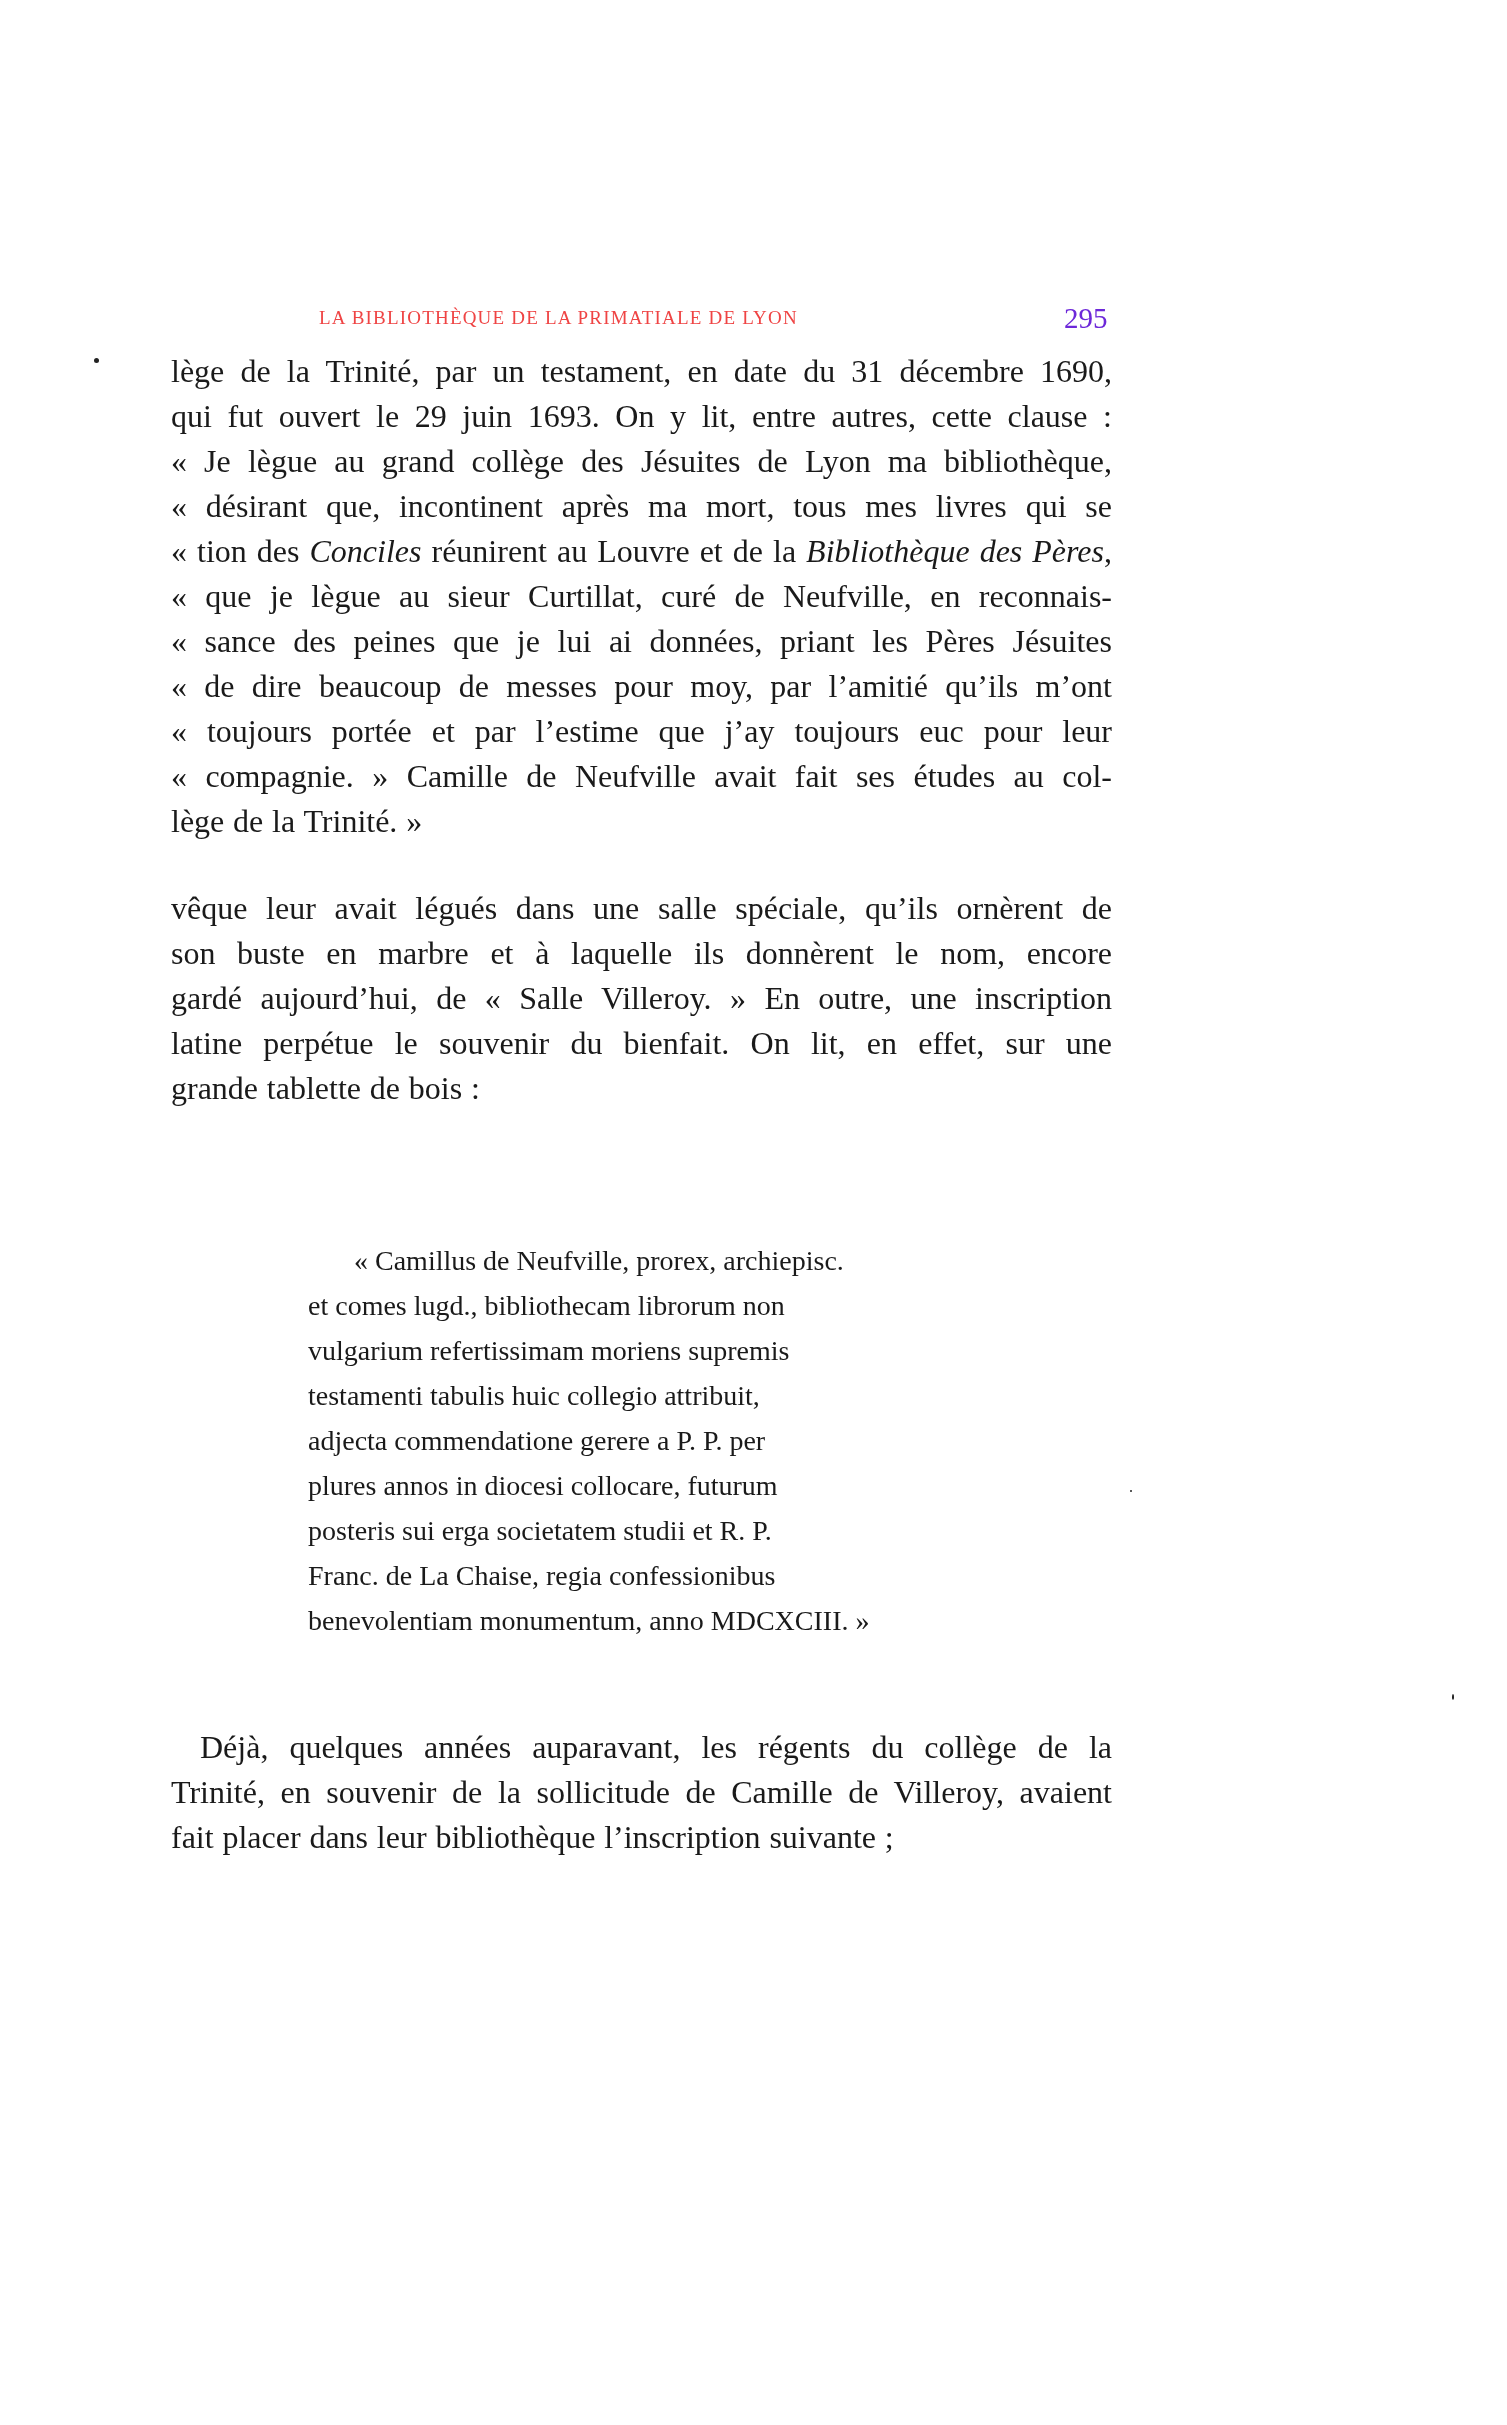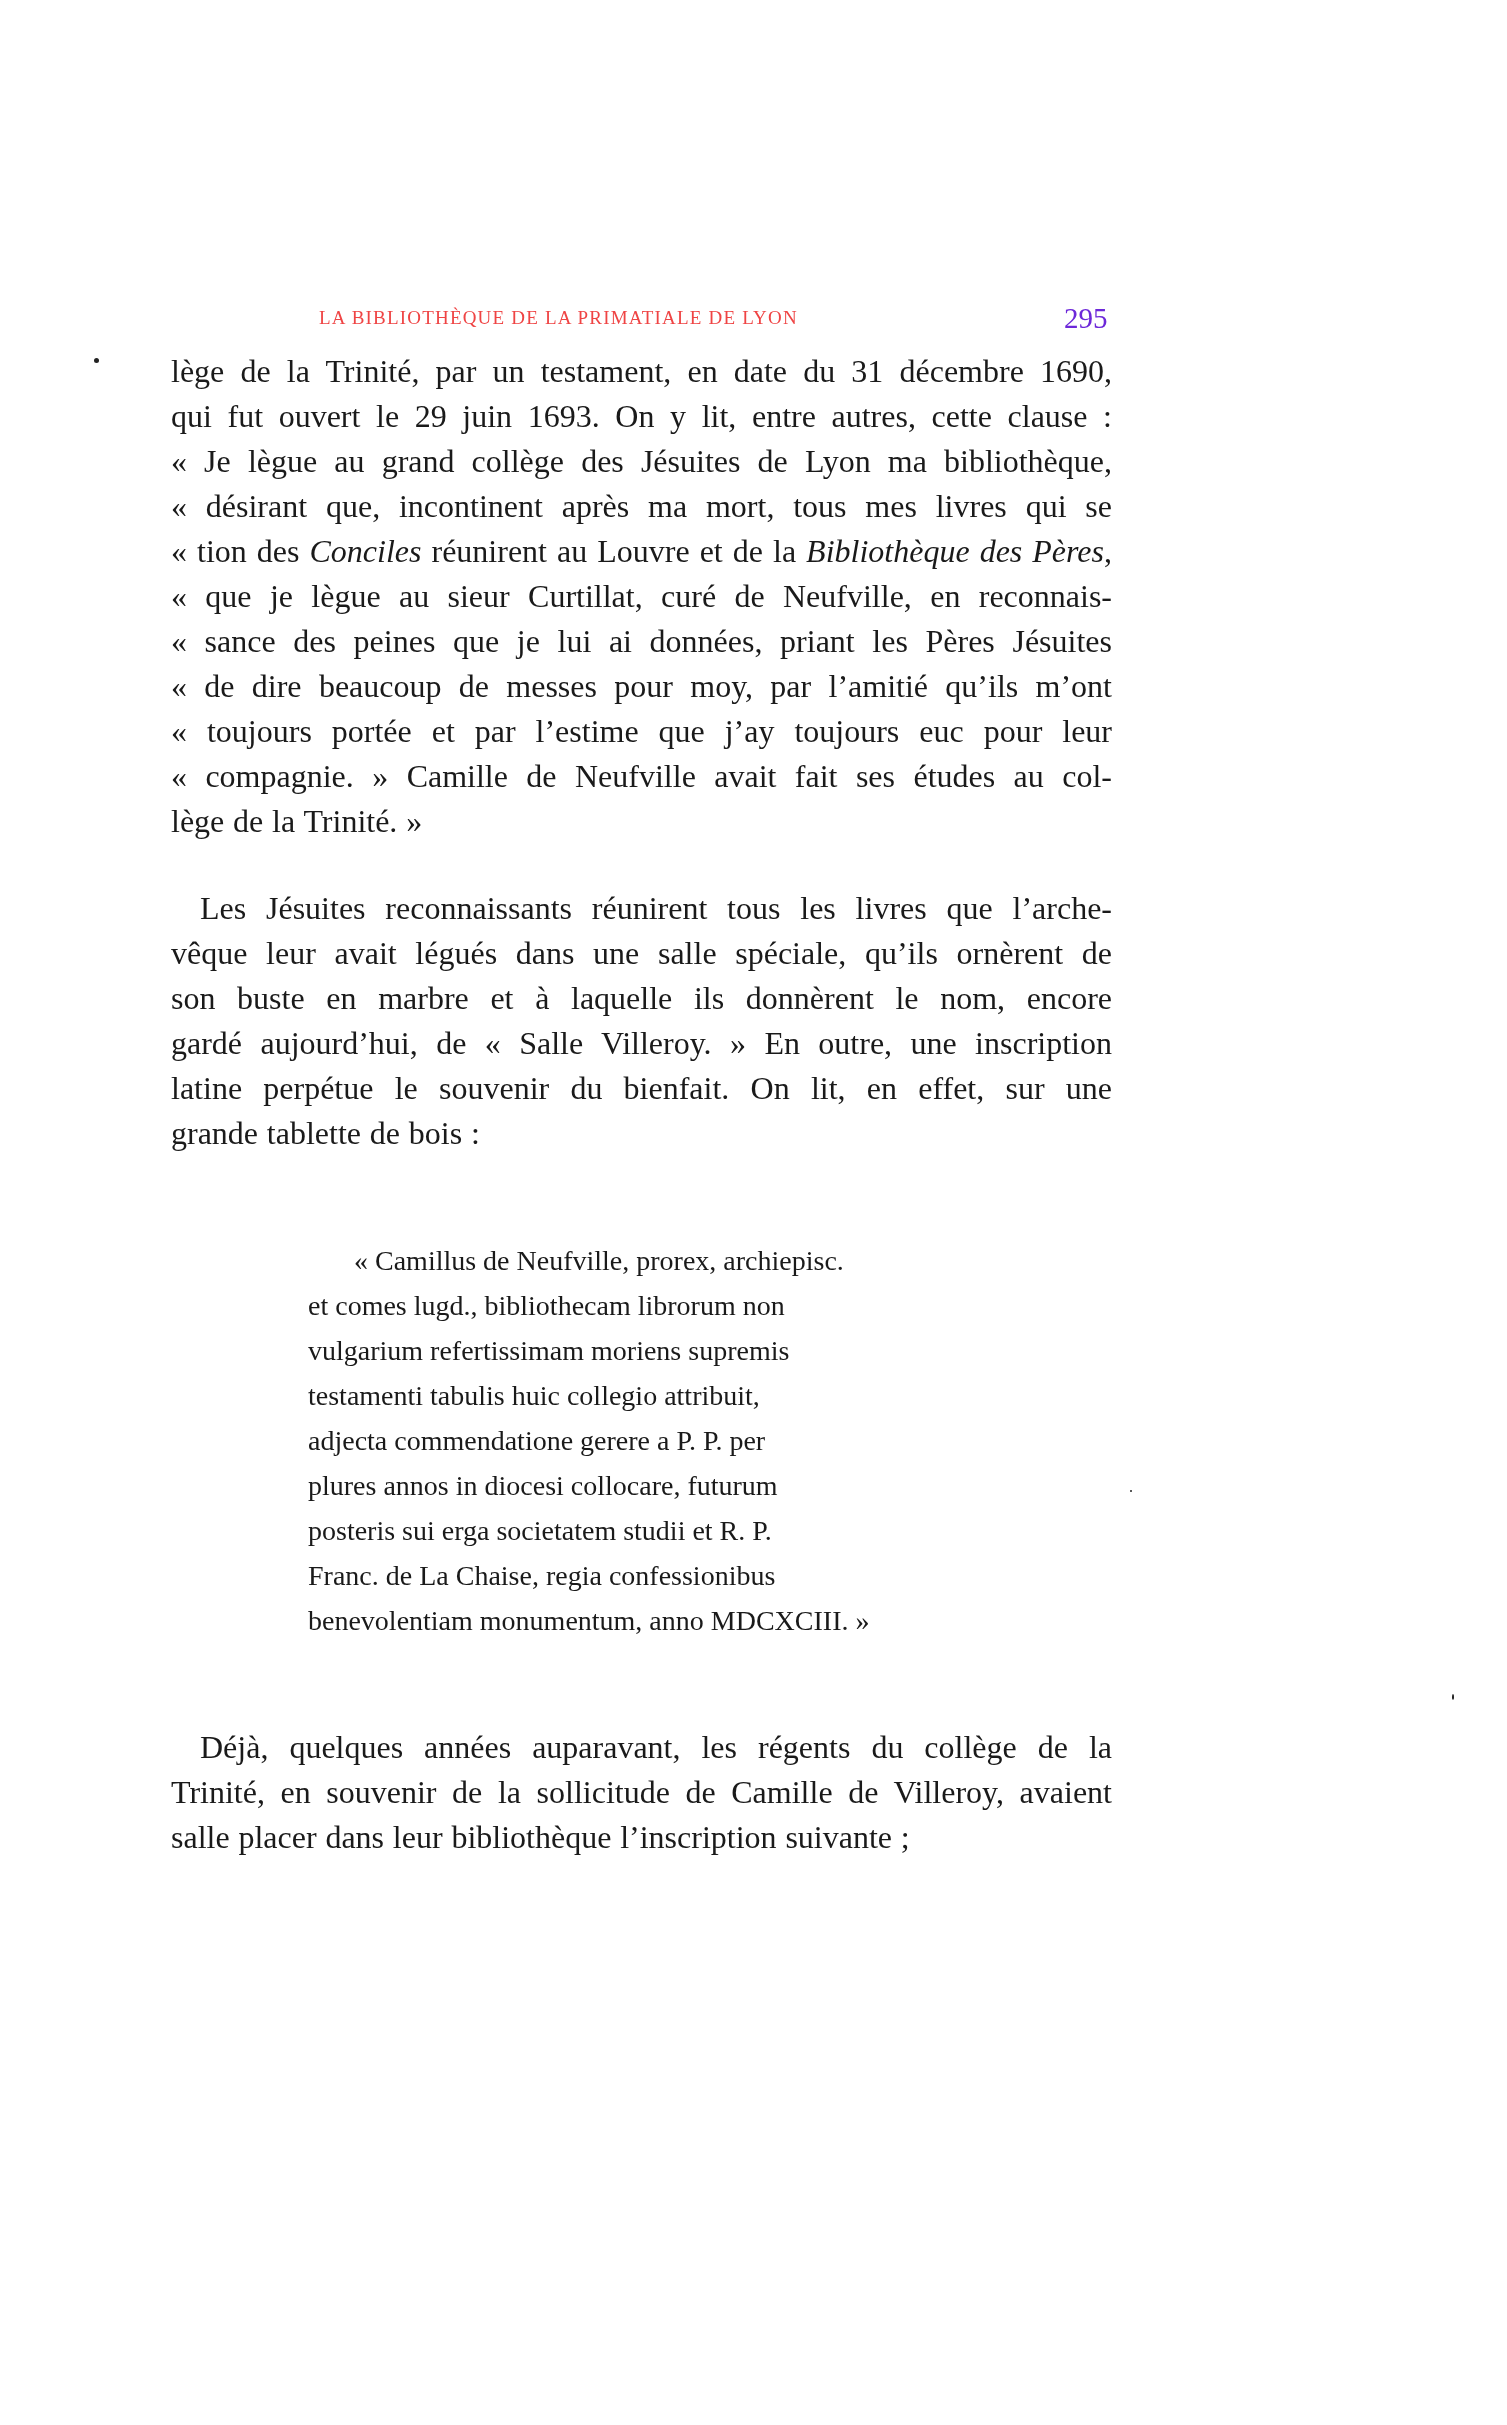--- a/index.html
+++ b/index.html
@@ -109,21 +109,20 @@
     <span class="line"><span>« tion des </span><em>Conciles</em><span> réunirent au Louvre et de la </span><em>Bibliothèque des Pères</em><span>,</span></span>
     <span class="line">« que je lègue au sieur Curtillat, curé de Neufville, en reconnais-</span>
     <span class="line">« sance des peines que je lui ai données, priant les Pères Jésuites</span>
     <span class="line">« de dire beaucoup de messes pour moy, par l’amitié qu’ils m’ont</span>
     <span class="line">« toujours portée et par l’estime que j’ay toujours euc pour leur</span>
     <span class="line">« compagnie. » Camille de Neufville avait fait ses études au col-</span>
     <span class="line last">lège de la Trinité. »</span>
   </div>
 
   <div class="text-block" id="block-2">
-    <span class="line indent">Les Jésuites reconnaissants réunirent tous les livres que l’arche-</span>
     <span class="line">vêque leur avait légués dans une salle spéciale, qu’ils ornèrent de</span>
     <span class="line">son buste en marbre et à laquelle ils donnèrent le nom, encore</span>
     <span class="line">gardé aujourd’hui, de « Salle Villeroy. » En outre, une inscription</span>
     <span class="line">latine perpétue le souvenir du bienfait. On lit, en effet, sur une</span>
     <span class="line last">grande tablette de bois :</span>
   </div>
 
   <div class="latin-block">
     <span class="latin-line first">« Camillus de Neufville, prorex, archiepisc.</span>
     <span class="latin-line">et comes lugd., bibliothecam librorum non</span>
@@ -132,20 +131,20 @@
     <span class="latin-line">adjecta commendatione gerere a P. P. per</span>
     <span class="latin-line">plures annos in diocesi collocare, futurum</span>
     <span class="latin-line">posteris sui erga societatem studii et R. P.</span>
     <span class="latin-line">Franc. de La Chaise, regia confessionibus</span>
     <span class="latin-line">benevolentiam monumentum, anno MDCXCIII. »</span>
   </div>
 
   <div class="text-block" id="block-3">
     <span class="line indent">Déjà, quelques années auparavant, les régents du collège de la</span>
     <span class="line">Trinité, en souvenir de la sollicitude de Camille de Villeroy, avaient</span>
-    <span class="line last">salle placer dans leur bibliothèque l’inscription suivante ;</span>
+    <span class="line last">fait placer dans leur bibliothèque l’inscription suivante ;</span>
   </div>
 
   <span class="speck" style="left:94px;top:358px;width:5.4px;height:5.4px;"></span>
   <span class="speck" style="left:1452px;top:1694px;width:2.3px;height:6.2px;"></span>
   <span class="speck" style="left:1130px;top:1490px;width:2.3px;height:2.3px;"></span>
 </div>
 
 
 </body></html>

